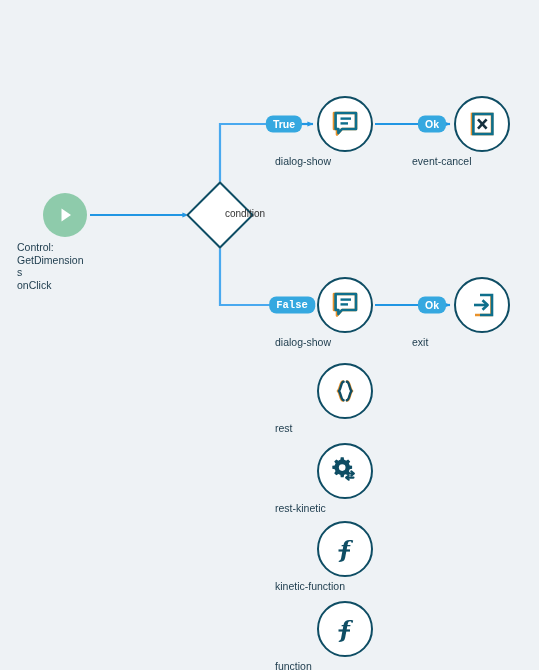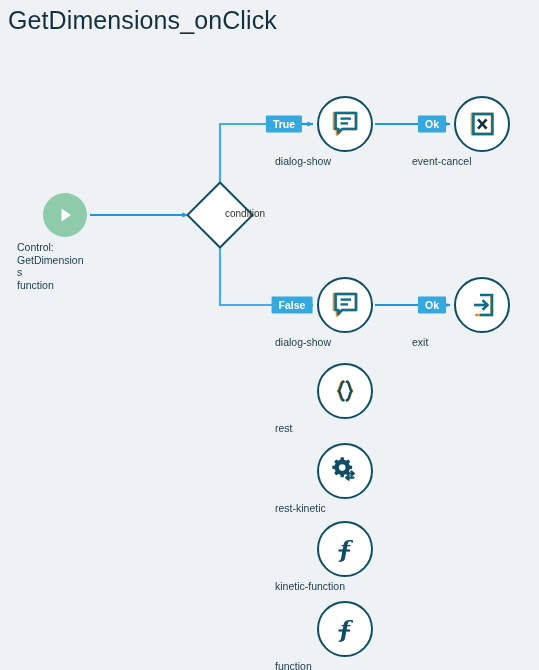--- a/index.html
+++ b/index.html
@@ -113,33 +113,32 @@
 
   
   .badge {
     position: absolute;
     transform: translate(-50%, -50%);
     background: #35a8e0;
     color: #ffffff;
     font-size: 10.5px;
     font-weight: bold;
     padding: 2px 7px 3px 7px;
-    border-radius: 1px;
+    border-radius: 7px;
     line-height: 12px;
     white-space: nowrap;
   }
 
   .icon-svg { display: block; }
 </style>
 </head>
 <body>
 
 <div id="canvas">
 
-  <div class="title">GetDimensions_onClick</div>
 
   <svg id="edges" viewBox="0 0 539 670" width="539" height="670">
     <defs>
       <marker id="arrow" markerWidth="7" markerHeight="7" refX="5.6" refY="3" orient="auto" markerUnits="userSpaceOnUse">
         <path d="M0,0.4 L6,3 L0,5.6 Z" fill="#2196e3"></path>
       </marker>
     </defs>
 
     <g>
       <line x1="90" y1="215" x2="188" y2="215" stroke="#2196e3" stroke-width="2.2" marker-end="url(#arrow)"></line>
@@ -161,33 +160,33 @@
     </g>
 
     <g>
       <line x1="375" y1="305" x2="421" y2="305" stroke="#2196e3" stroke-width="2.2"></line>
       <line x1="442" y1="305" x2="450" y2="305" stroke="#2196e3" stroke-width="2.2" marker-end="url(#arrow)"></line>
     </g>
   </svg>
 
   <div class="badge" style="left:284px; top:124px;">True</div>
   <div class="badge" style="left:432px; top:124px;">Ok</div>
-  <div class="badge" style="left:292px; top:305px;">False</div>
+  <div class="badge" style="left:292px; top:305px;font-family:Liberation Mono, monospace;">False</div>
   <div class="badge" style="left:432px; top:305px;">Ok</div>
 
   <div class="node start" style="left:65px; top:215px;">
     <div class="disc">
       <svg class="icon-svg" width="20" height="20" viewBox="0 0 20 20" aria-hidden="true">
         <path d="M6.5,3.6 L16,10 L6.5,16.4 Z" fill="#ffffff"></path>
       </svg>
     </div>
     <div class="lbl">Control:
 GetDimension
 s
-function</div>
+onClick</div>
   </div>
 
   <div class="diamond" style="left:220px; top:215px;">
     <div class="shape"></div>
     <div class="dlbl">condition</div>
   </div>
 
   <div class="node op" style="left:345px; top:124px;">
     <div class="disc">
       <svg class="icon-svg" width="30" height="30" viewBox="0 0 30 30" aria-hidden="true">

